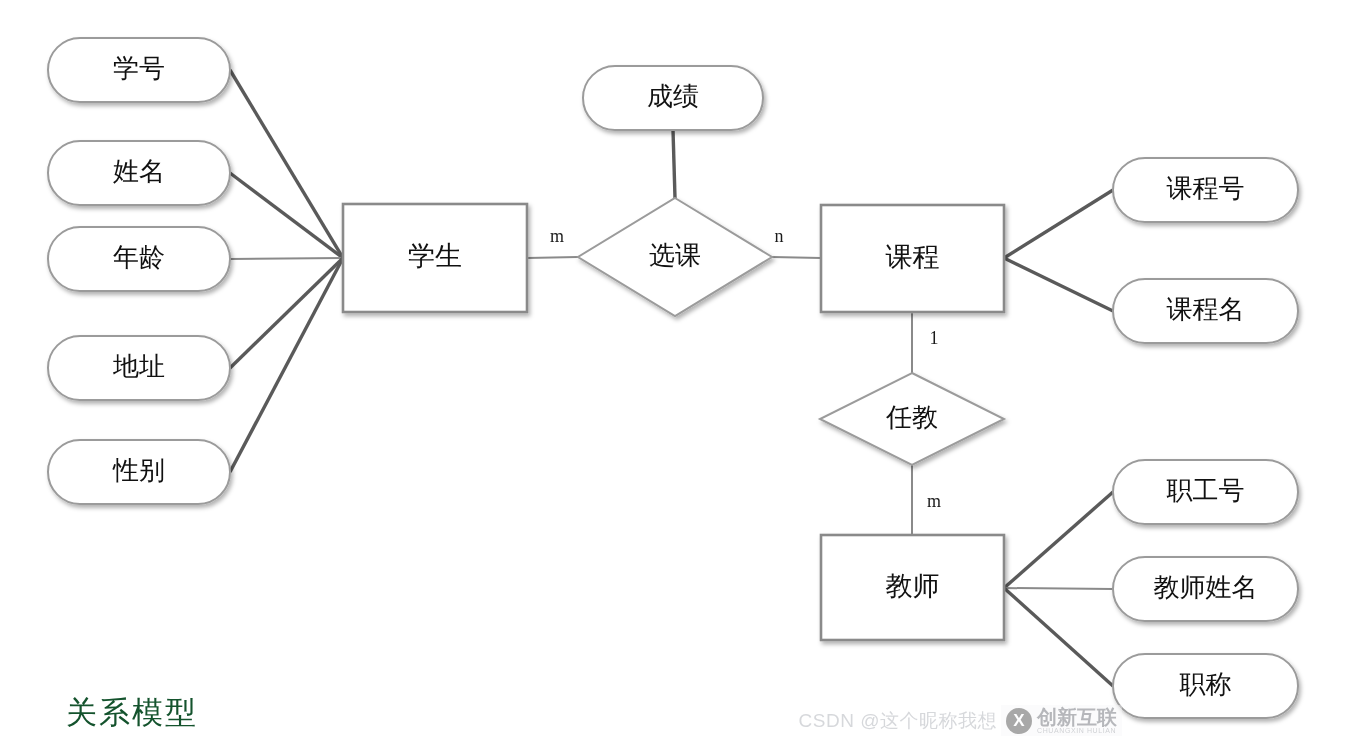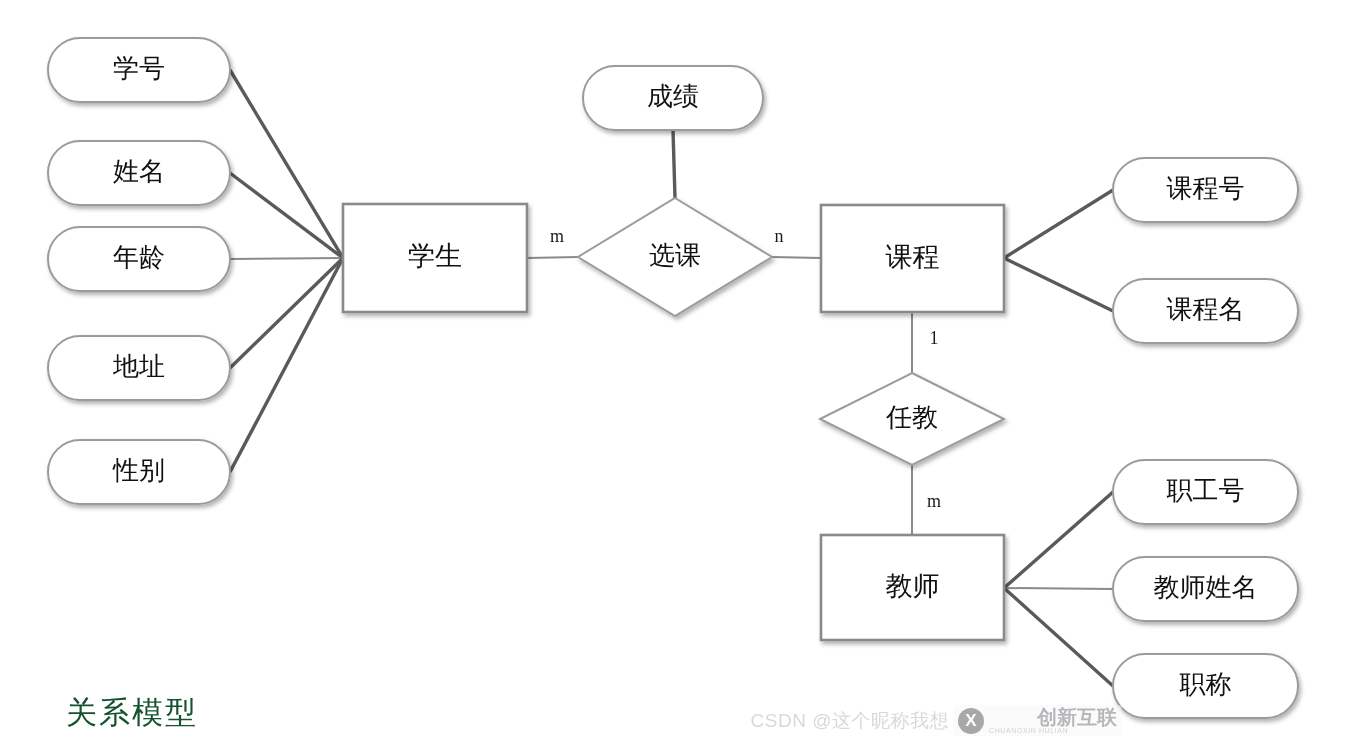--- a/index.html
+++ b/index.html
@@ -93,21 +93,20 @@
   .wm-brand {
     display: flex;
     flex-direction: column;
     line-height: 1.0;
   }
   .wm-brand-main {
     font-family: "Liberation Sans", "DejaVu Sans", sans-serif;
     font-size: 20px;
     font-weight: bold;
     color: #7b7e85;
-    margin-left: 48px;
   }
   .wm-brand-sub {
     font-family: "Liberation Sans", "DejaVu Sans", sans-serif;
     font-size: 7px;
     color: #a9acb2;
     letter-spacing: 0.6px;
   }
 </style>
 </head>
 <body>

